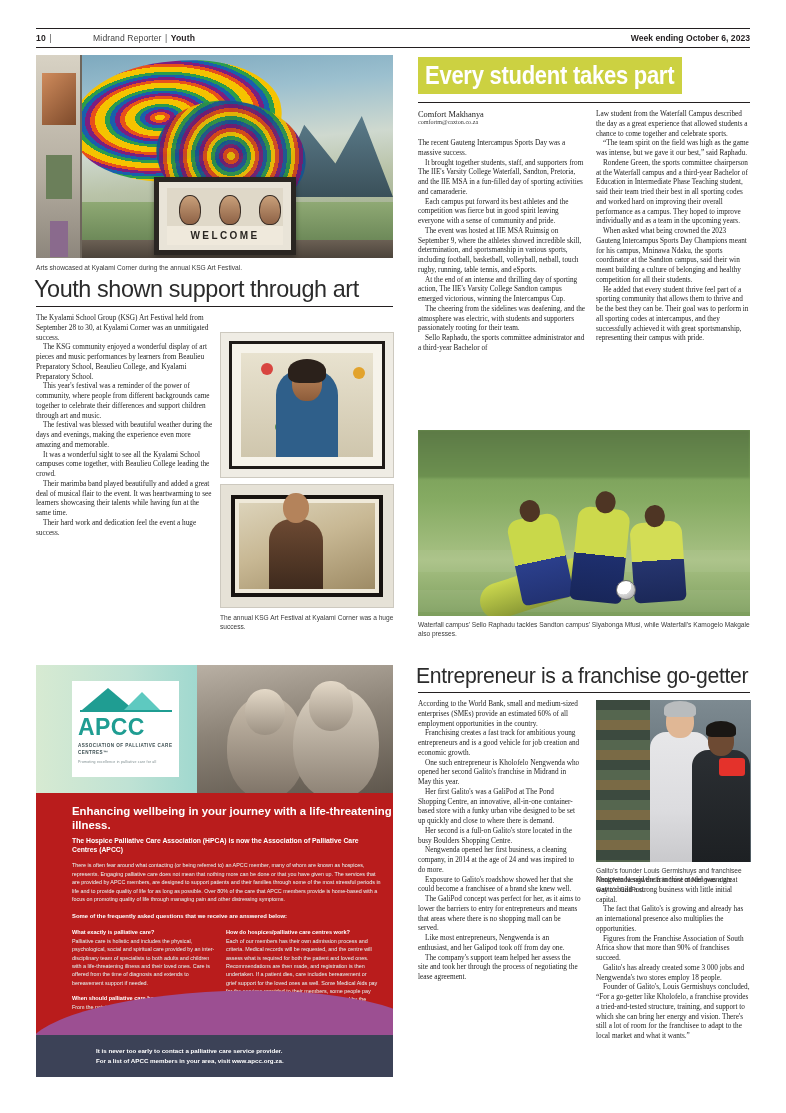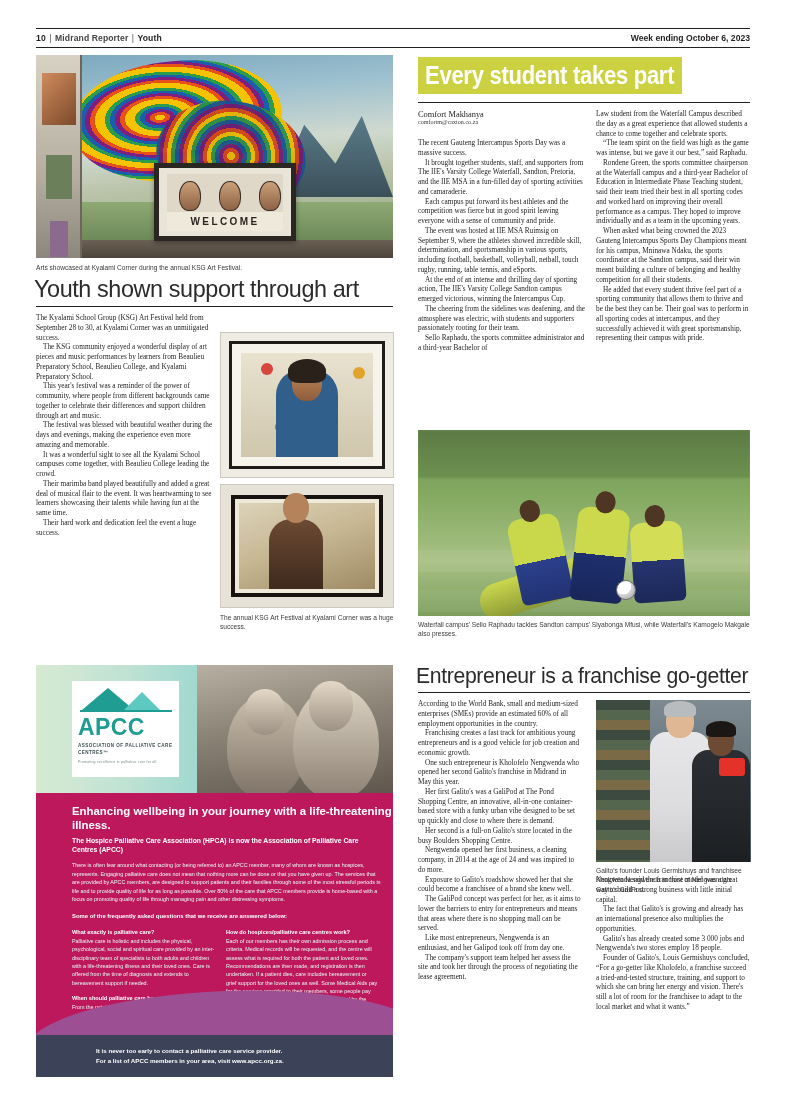--- a/index.html
+++ b/index.html
@@ -33,21 +33,21 @@
     justify-content: space-between;
   }
   .masthead-left {
     font-family: "Liberation Sans", sans-serif;
     font-size: 8.6px;
     font-weight: bold;
     letter-spacing: 0.1px;
     white-space: nowrap;
   }
   .masthead-left .sep { font-weight: normal; color: #555; padding: 0 1px; }
-  .masthead-left .mid { font-weight: bold; color: #444; }
+  .masthead-left .mid { font-weight: normal; color: #444; margin-left: 38px; }
   .masthead-right {
     font-family: "Liberation Sans", sans-serif;
     font-size: 8.6px;
     font-weight: bold;
     white-space: nowrap;
   }
 
   
   .caption {
     font-family: "Liberation Sans", sans-serif;
@@ -129,21 +129,21 @@
   .ap-mountain {
     position: absolute; right: 0; top: 54px; width: 120px; height: 88px;
     background: linear-gradient(180deg,#5d7f8e 0%, #49636f 60%, #3a5059 100%);
     clip-path: polygon(0 100%, 26% 18%, 52% 62%, 74% 8%, 100% 100%);
   }
   .ap-green {
     position: absolute; left: 0; bottom: 0; width: 100%; height: 56px;
     background: linear-gradient(180deg,#8fa974,#5d7a4c);
   }
   .ap-frame {
-    position: absolute; left: 118px; top: 108px; width: 142px; height: 78px;
+    position: absolute; left: 118px; top: 122px; width: 142px; height: 78px;
     background: #e9e4d8;
     border: 5px solid #2a2622;
     box-shadow: 0 2px 5px rgba(0,0,0,.35);
     padding-left: 18px;
   }
   .ap-frame .faces {
     position: absolute; left: 8px; top: 6px; right: 8px; height: 44px;
     background: #dfd8c8;
   }
   .ap-frame .faces span {
@@ -284,21 +284,21 @@
     position: absolute; left: 198px; bottom: 16px; width: 20px; height: 20px; border-radius: 50%;
     background: radial-gradient(circle at 35% 32%, #ffffff 0 45%, #d8d8d8 46%, #9a9a9a 100%);
     border: 1px solid #6d6d6d;
   }
   #sport-caption { position: absolute; left: 418px; top: 620px; width: 332px; }
 
   
   #apcc-ad {
     position: absolute; left: 36px; top: 665px; width: 357px; height: 412px;
     overflow: hidden;
-    background: #be185d;
+    background: #b91c1c;
     font-family: "Liberation Sans", sans-serif;
   }
   .ad-top {
     position: absolute; left: 0; top: 0; width: 100%; height: 128px;
     background: linear-gradient(90deg,#d7ead2 0%, #bfe2d4 26%, #9fd8cf 46%, #6d6357 47%, #8e8378 62%, #a89d90 100%);
   }
   .ad-photo {
     position: absolute; right: 0; top: 0; width: 196px; height: 128px;
     background: linear-gradient(170deg,#b9b0a4 0%, #8c8377 45%, #5f574d 100%);
     overflow: hidden;
@@ -617,17 +617,18 @@
     <div class="ep-wall"></div>
     <div class="ep-man"></div>
     <div class="ep-woman"></div>
     <div class="ep-logo"></div>
   </div>
   <div id="ent-caption" class="caption">Galito's founder Louis Germishuys and franchisee Kholofelo Nengwenda in front of Nengwenda's Galito's GaliPod.</div>
 
   <div id="ent-body-2" class="body-col">
     <p class="first">Nengwenda said the franchise model was a great way to build a strong business with little initial capital.</p>
     <p>The fact that Galito's is growing and already has an international presence also multiplies the opportunities.</p>
+    <p>Figures from the Franchise Association of South Africa show that more than 90% of franchises succeed.</p>
     <p>Galito's has already created some 3 000 jobs and Nengwenda's two stores employ 18 people.</p>
-    <p>Founder of Galito's, Louis Germishuys concluded, “For a go-getter like Kholofelo, a franchise succeed a tried-and-tested structure, training, and support to which she can bring her energy and vision. There's still a lot of room for the franchisee to adapt to the local market and what it wants.”</p>
+    <p>Founder of Galito's, Louis Germishuys concluded, “For a go-getter like Kholofelo, a franchise provides a tried-and-tested structure, training, and support to which she can bring her energy and vision. There's still a lot of room for the franchisee to adapt to the local market and what it wants.”</p>
   </div>
 
 </div>
 
 </body></html>

